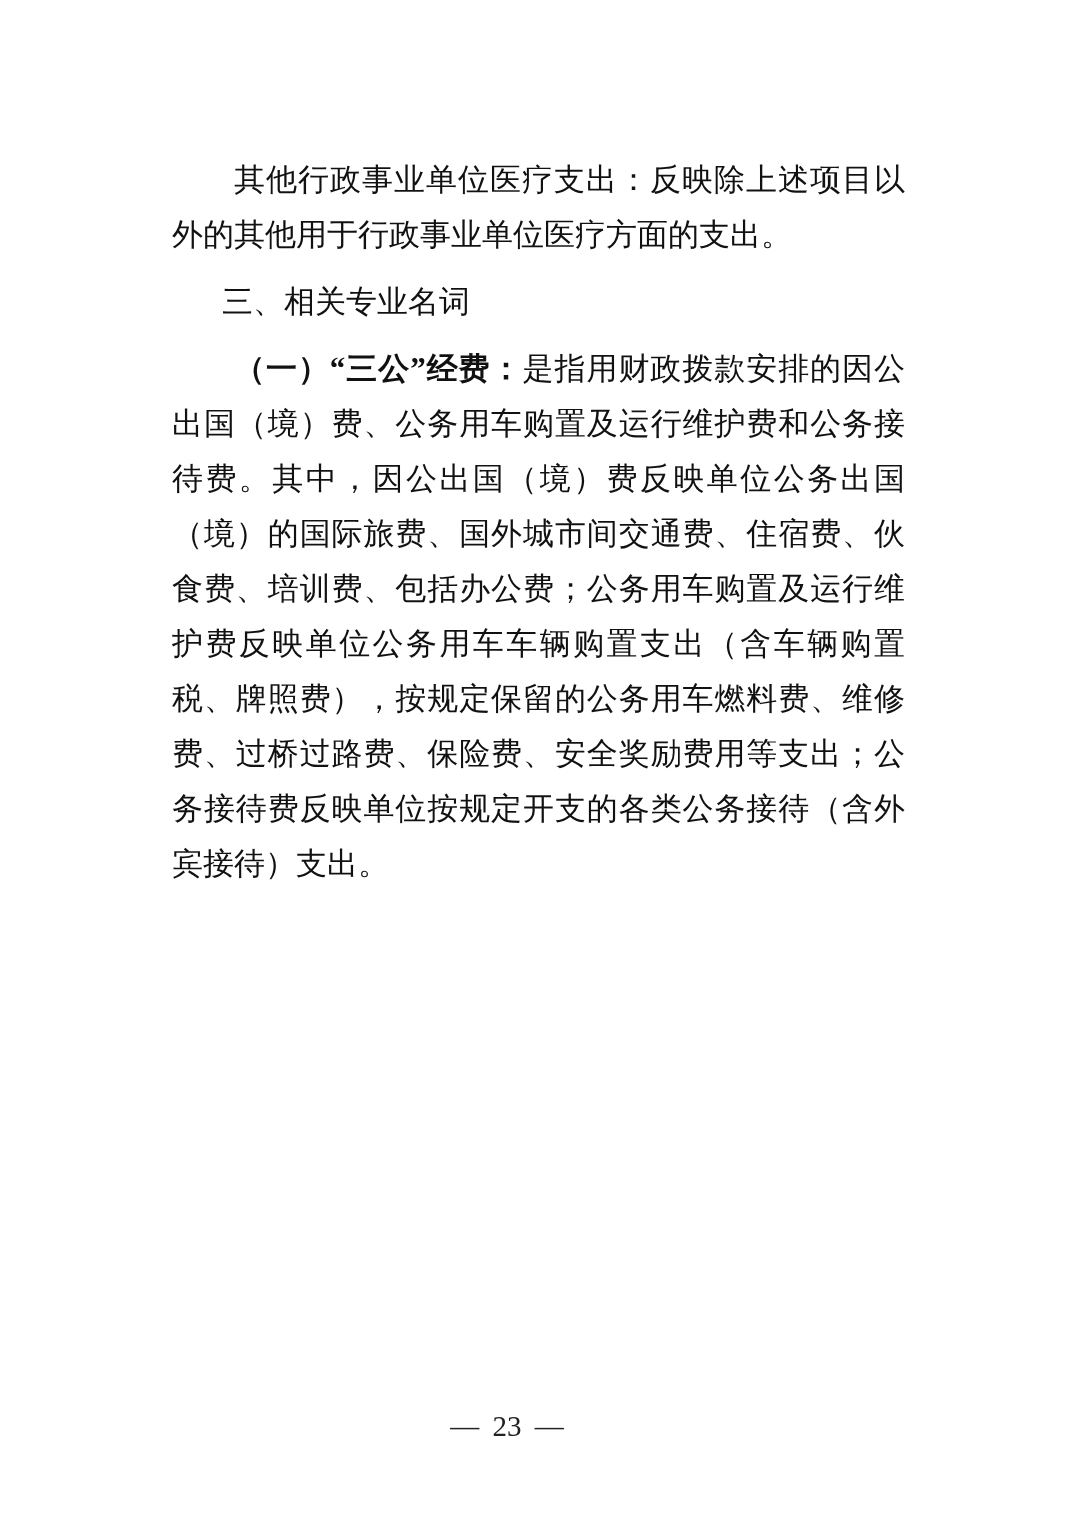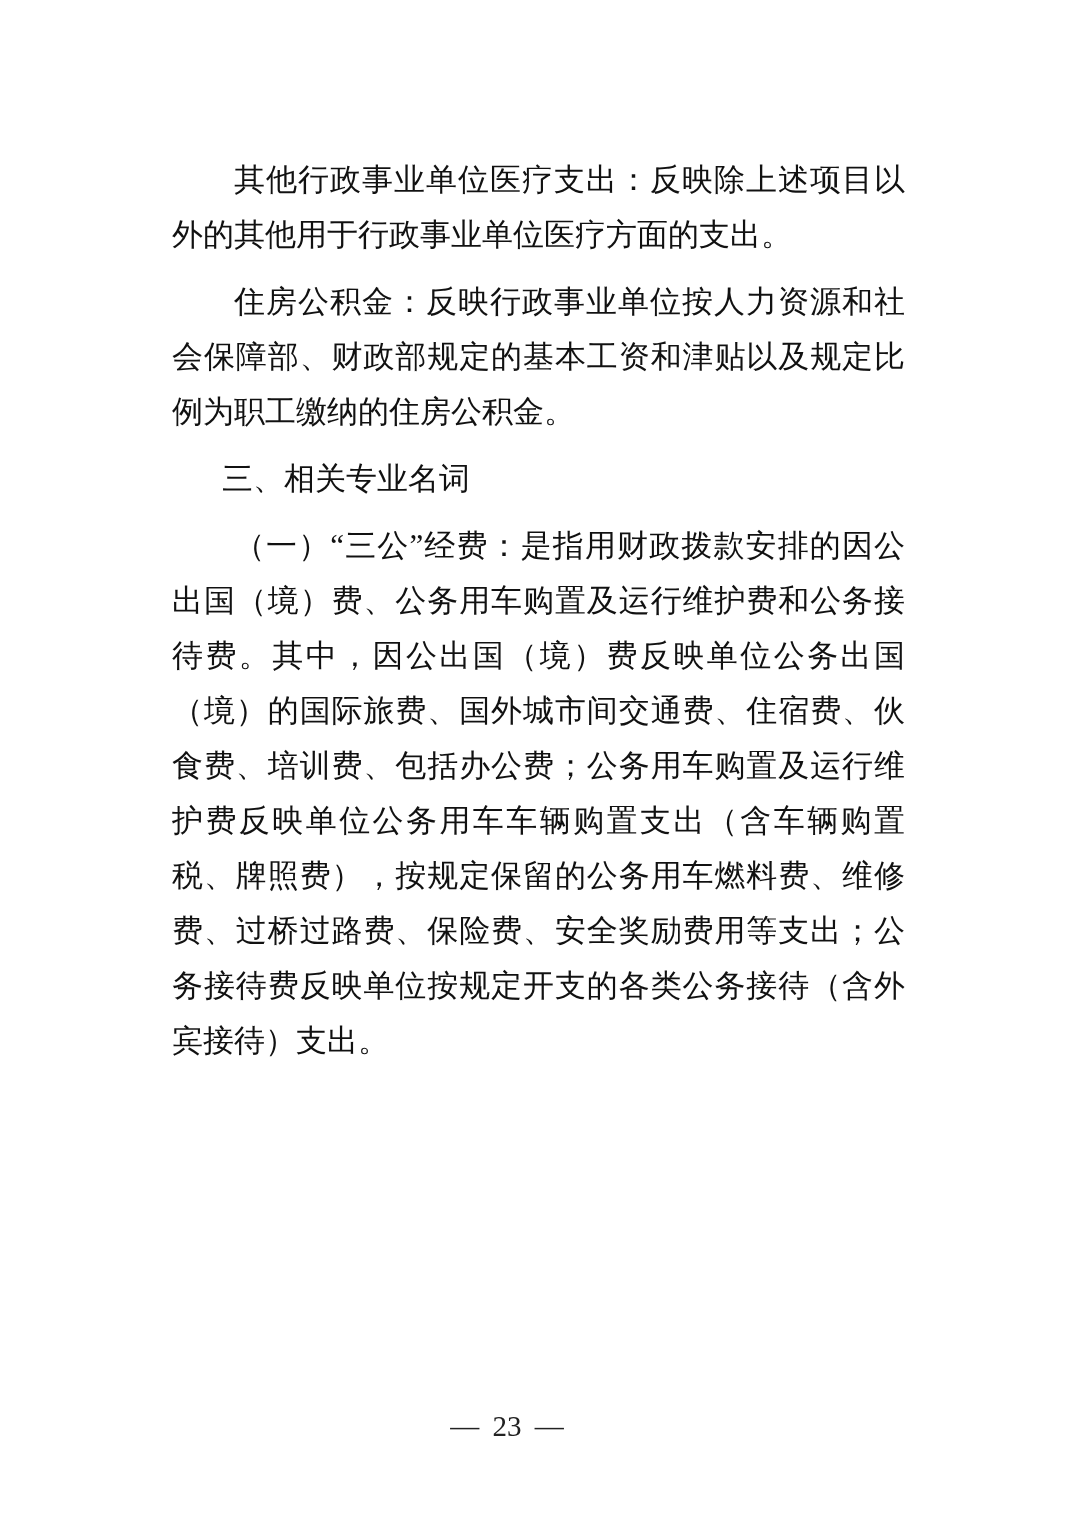--- a/index.html
+++ b/index.html
@@ -24,21 +24,21 @@
   .para {
     font-size: 31px;
     line-height: 55px;
     text-align: justify;
     text-justify: inter-character;
     text-indent: 2em;
     margin: 12px;
     word-break: break-all;
   }
   .term-lead {
-    font-weight: normal;
+    font-weight: bold;
   }
   .section-heading {
     font-size: 31px;
     line-height: 55px;
     font-weight: normal;
     font-family: "Liberation Sans", "DejaVu Sans", sans-serif;
     text-indent: 2em;
     margin: 0;
   }
   .page-footer {
@@ -53,21 +53,20 @@
     word-spacing: 6px;
   }
 </style>
 </head>
 <body>
 
 <main class="page-content">
 
   <p class="para">其他行政事业单位医疗支出：反映除上述项目以外的其他用于行政事业单位医疗方面的支出。</p>
 
-  <p class="para">住房公积金：反映行政事业单位按人力资源和社会保障部、财政部规定的基本工资和津贴以及规定比例为职工缴纳的住房公积金。</p>
 
   <h2 class="section-heading">三、相关专业名词</h2>
 
   <p class="para"><span class="term-lead">（一）“三公”经费：</span><span>是指用财政拨款安排的因公出国（境）费、公务用车购置及运行维护费和公务接待费。其中，因公出国（境）费反映单位公务出国（境）的国际旅费、国外城市间交通费、住宿费、伙食费、培训费、包括办公费；公务用车购置及运行维护费反映单位公务用车车辆购置支出（含车辆购置税、牌照费），按规定保留的公务用车燃料费、维修费、过桥过路费、保险费、安全奖励费用等支出；公务接待费反映单位按规定开支的各类公务接待（含外宾接待）支出。</span></p>
 
 
 </main>
 
 <footer class="page-footer">
   <span>— 23 —</span>

